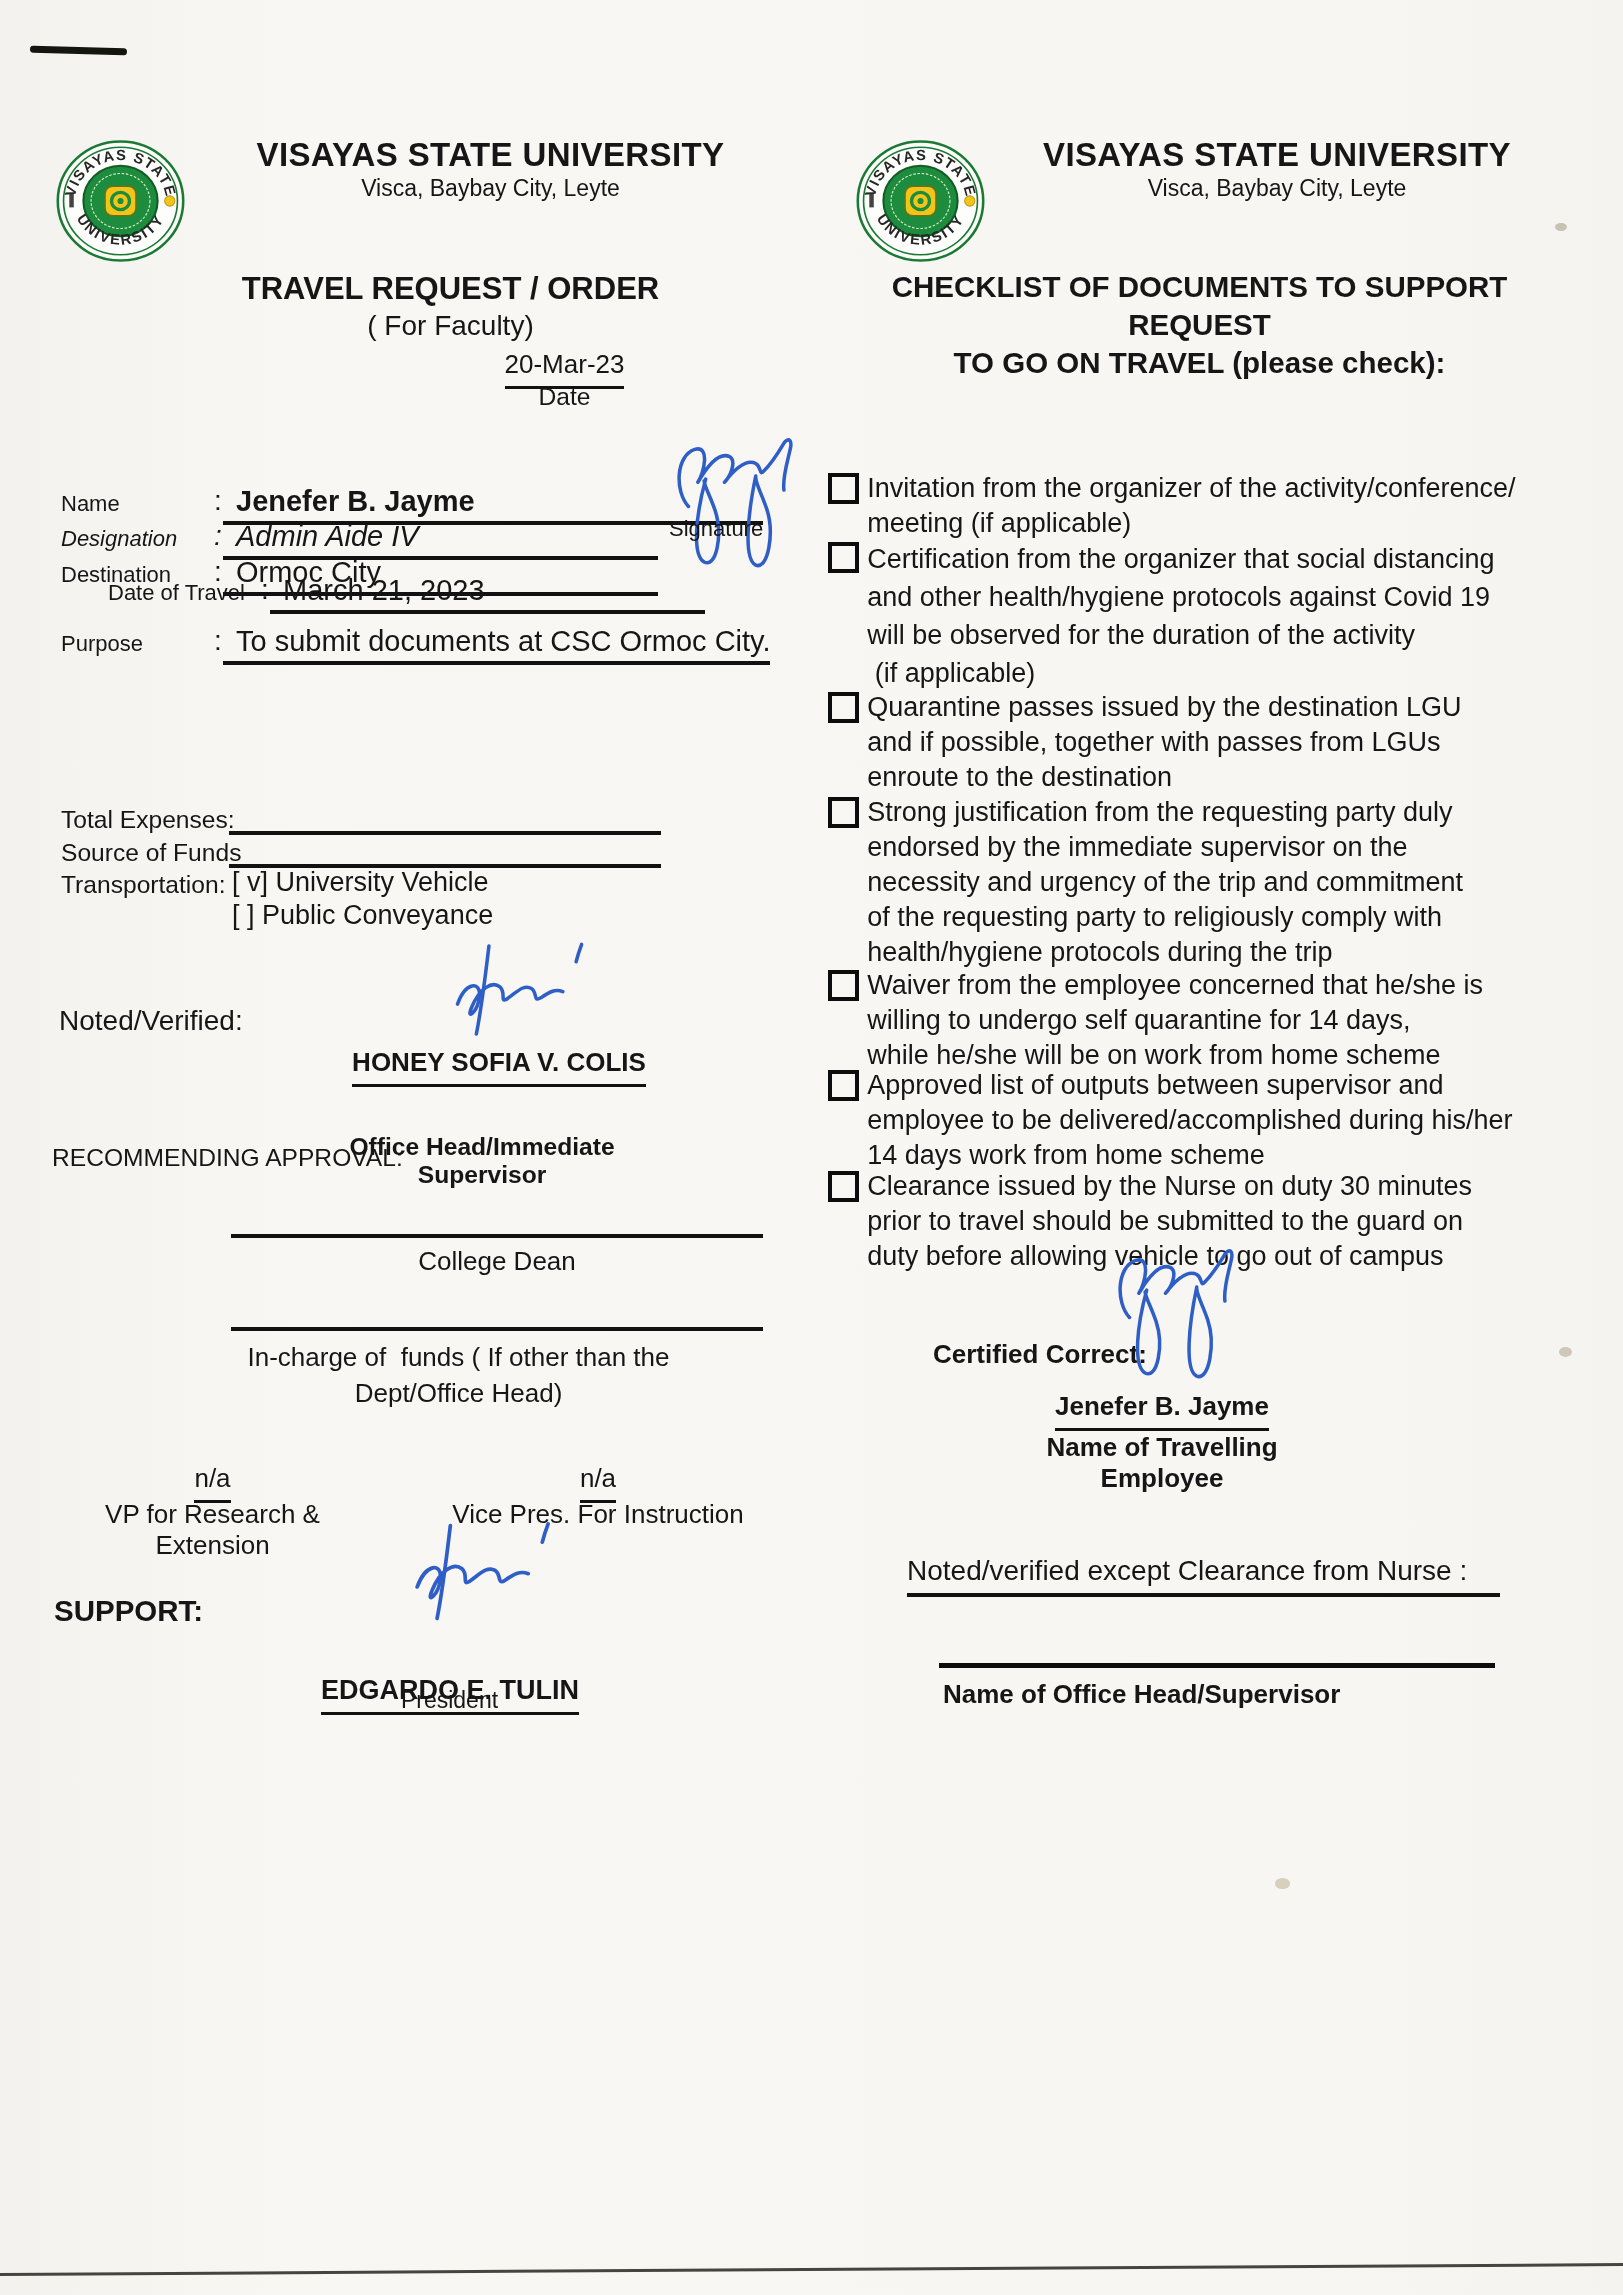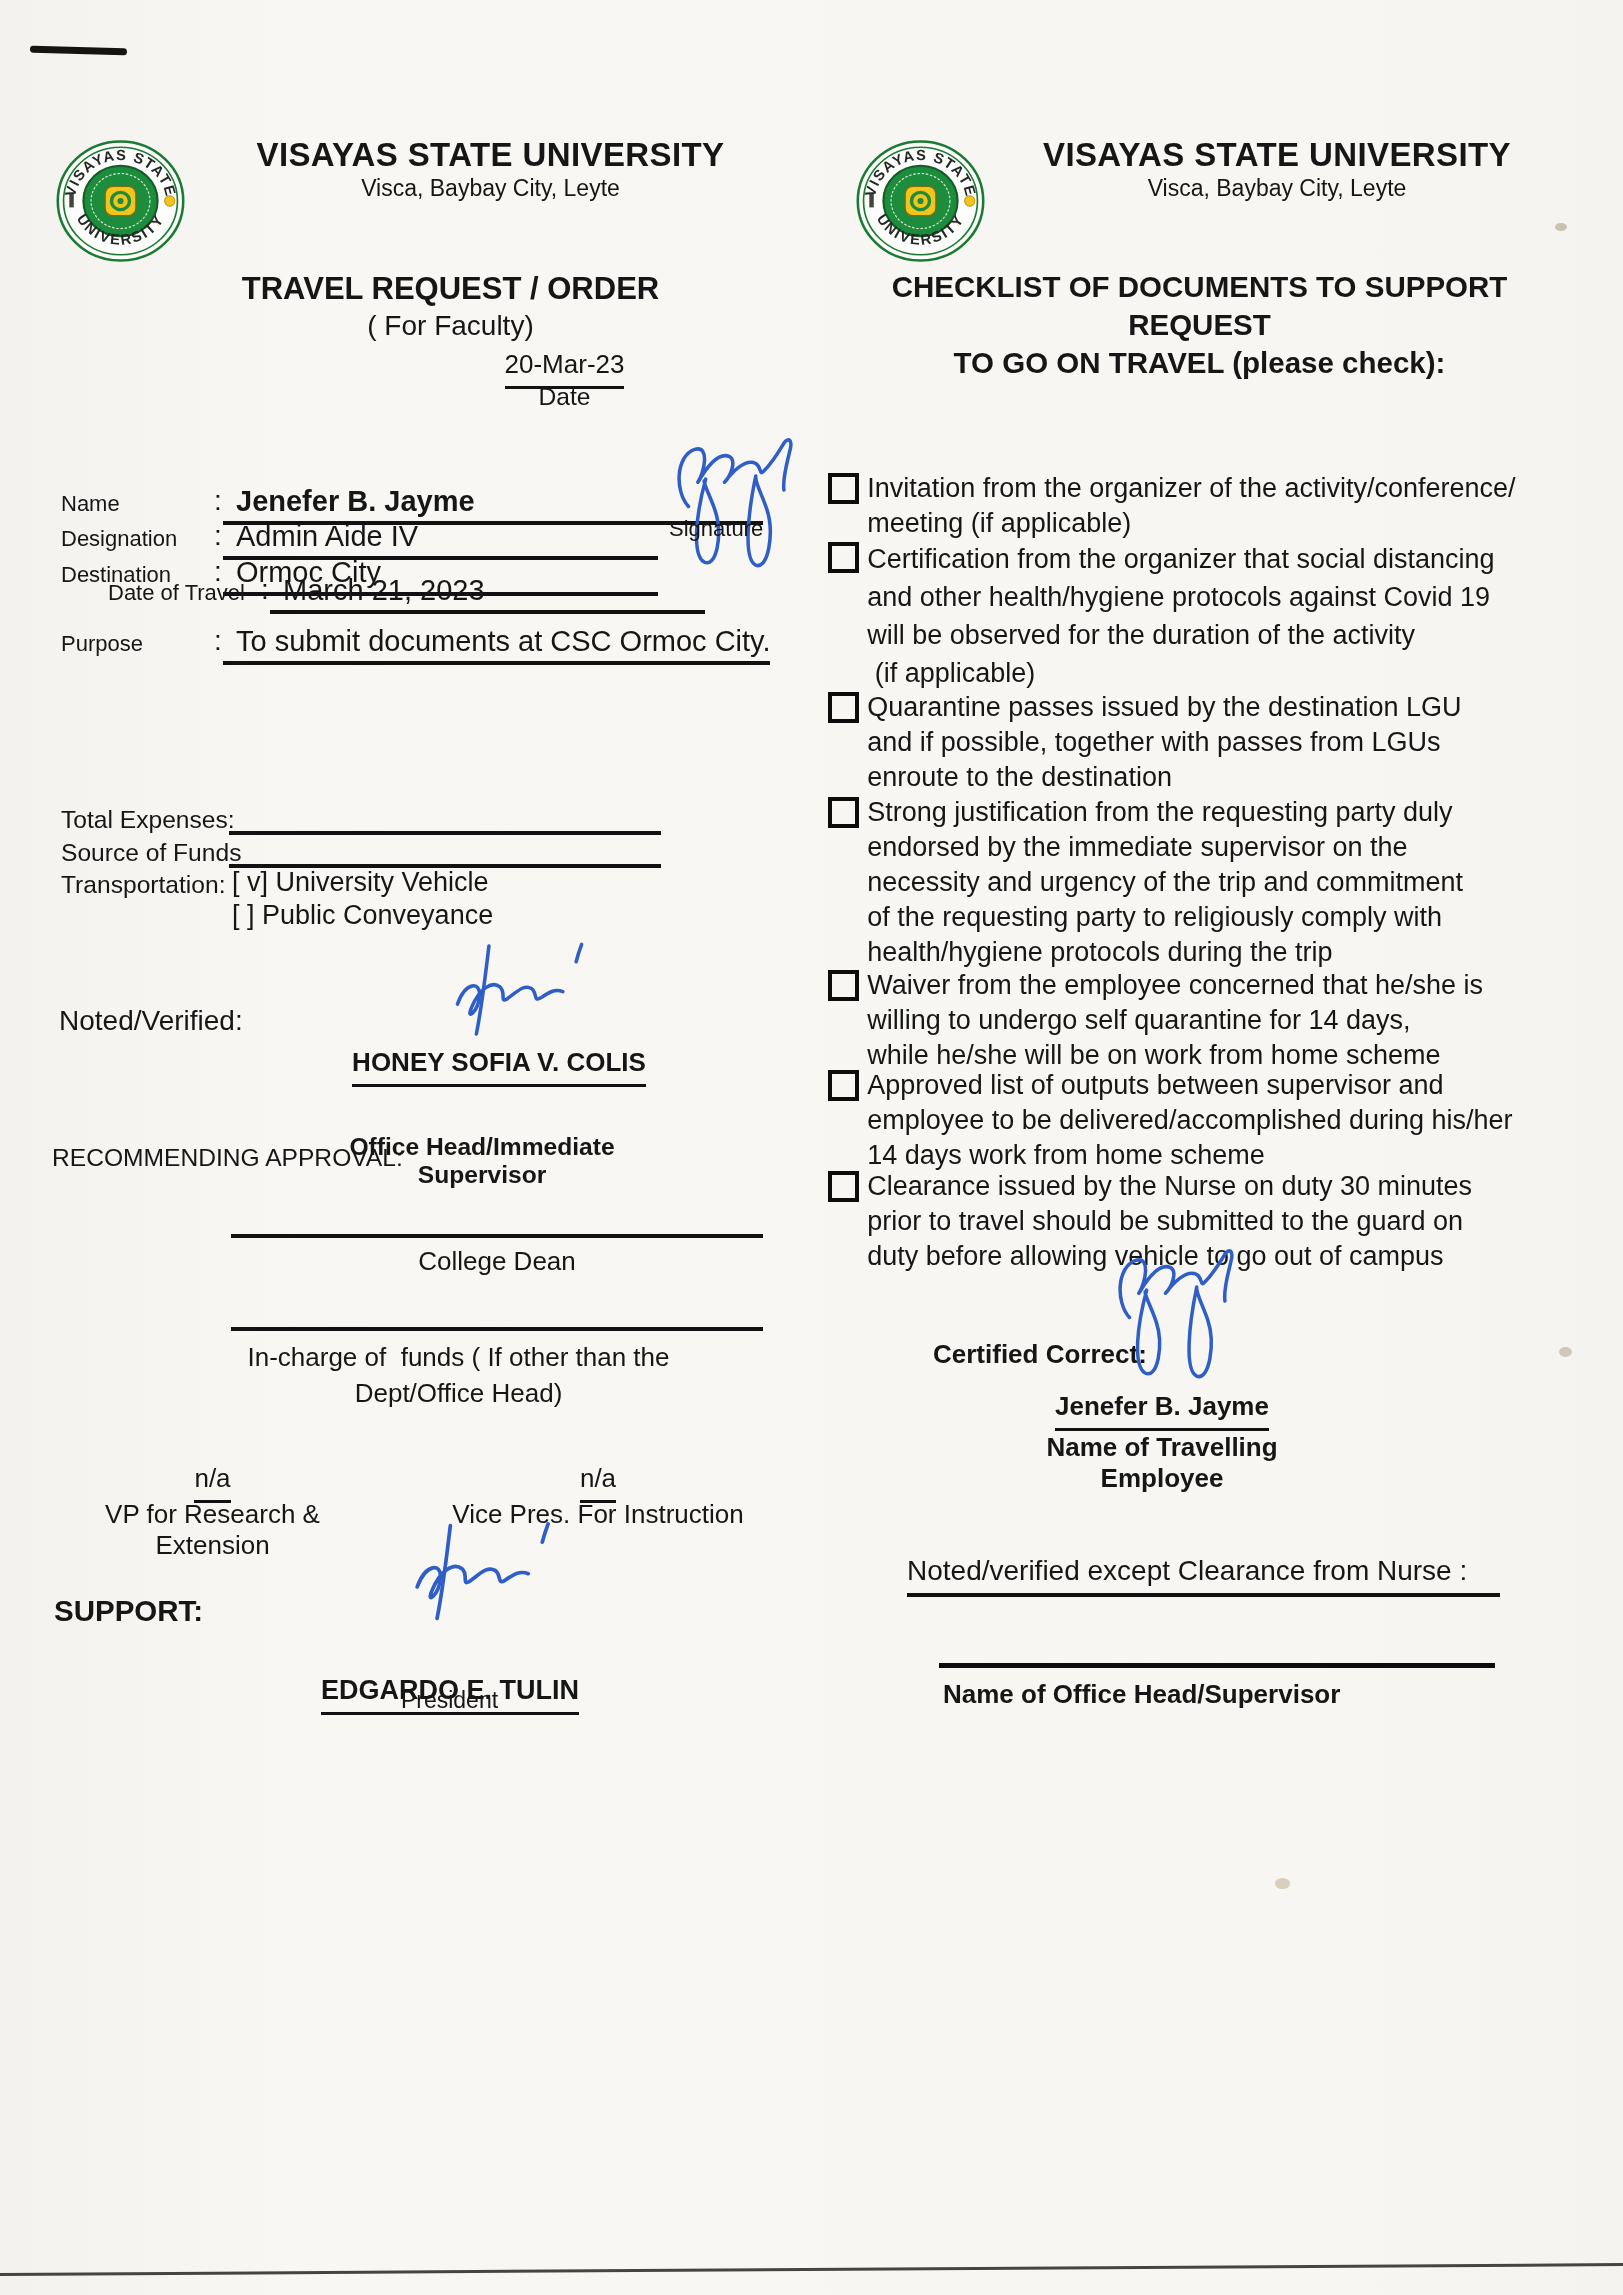--- a/index.html
+++ b/index.html
@@ -71,21 +71,21 @@
     <span class="ul">20-Mar-23</span>
   </div>
   <div class="abs ctr" style="left:489px;top:383px;width:151px;font-size:24.6px;">Date</div>
 
   <div class="frow" style="top:485px;">
     <span class="flabel">Name</span>
     <span class="fcolon">:</span>
     <span class="fvalue b">Jenefer B. Jayme</span>
     <span class="fline" style="width:540px;"></span>
   </div>
-  <div class="frow" style="top:520px;">
+  <div class="frow" style="top:520px;font-style:italic;">
     <span class="flabel">Designation</span>
     <span class="fcolon">:</span>
     <span class="fvalue">Admin Aide IV</span>
     <span class="fline" style="width:435px;"></span>
   </div>
   <div class="frow" style="top:556px;">
     <span class="flabel">Destination</span>
     <span class="fcolon">:</span>
     <span class="fvalue">Ormoc City</span>
     <span class="fline" style="width:435px;"></span>

